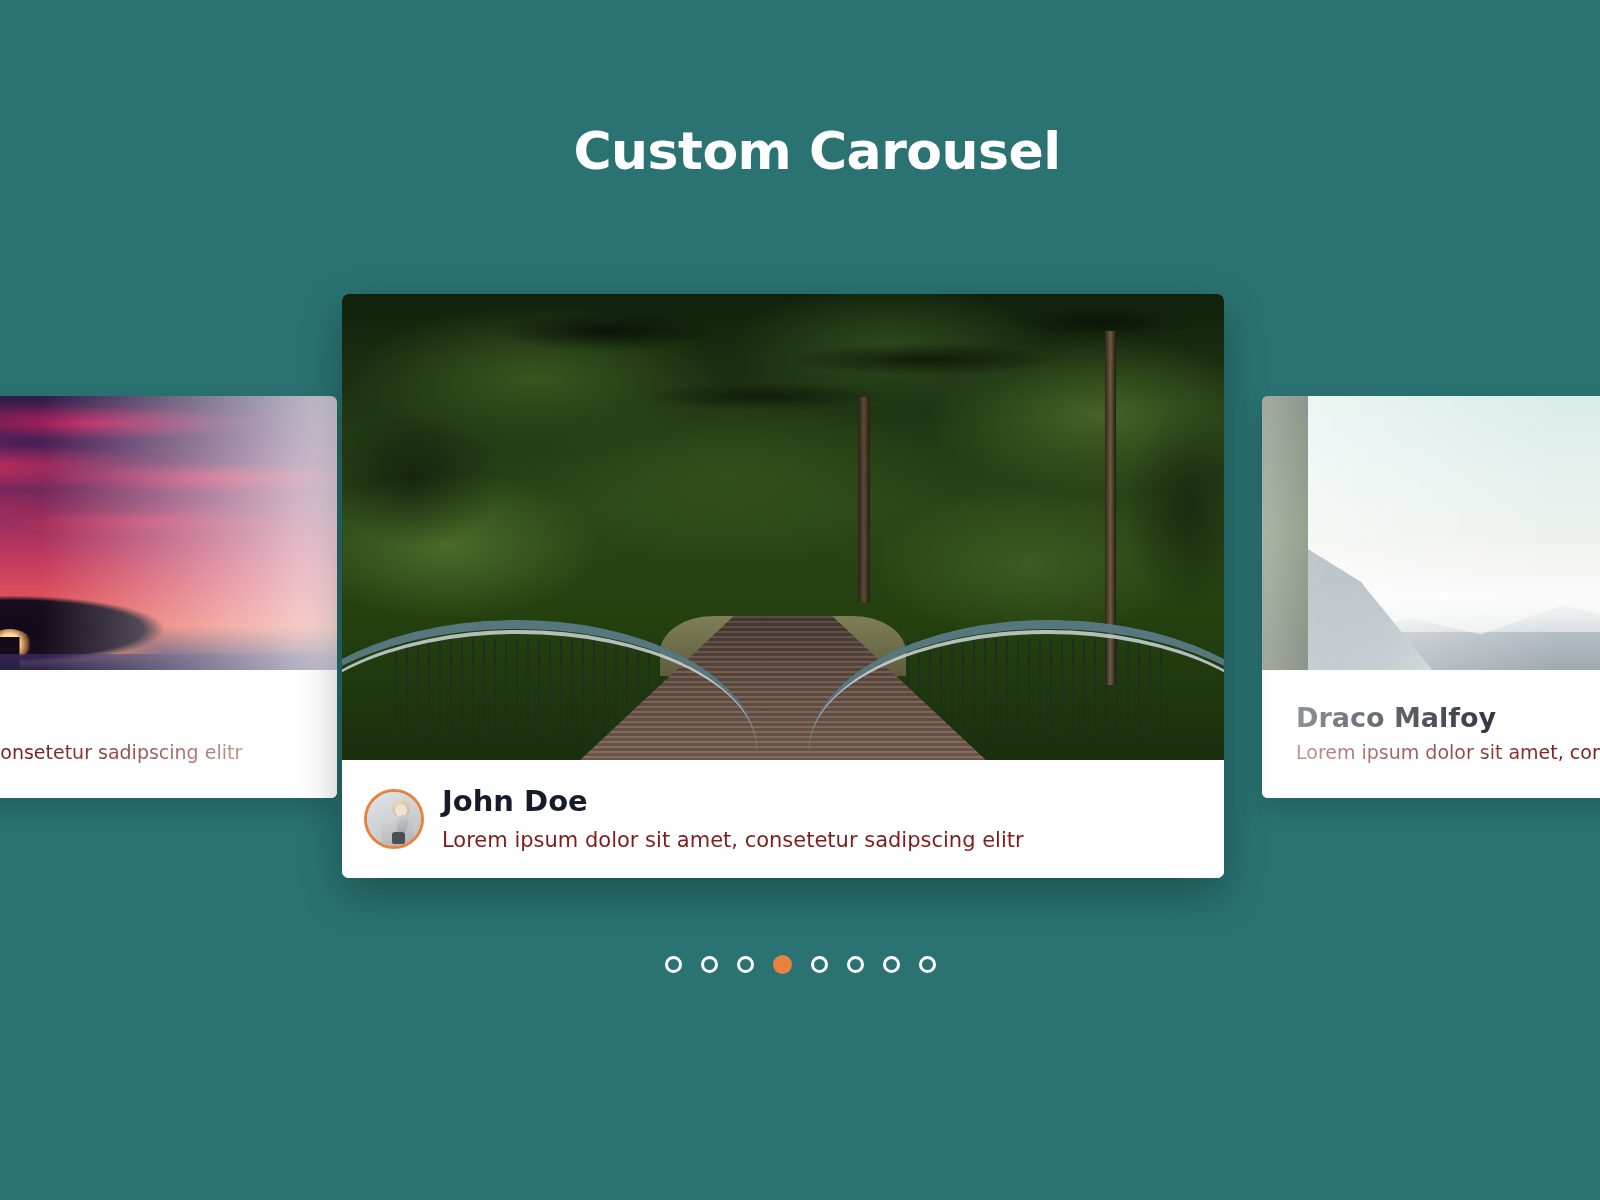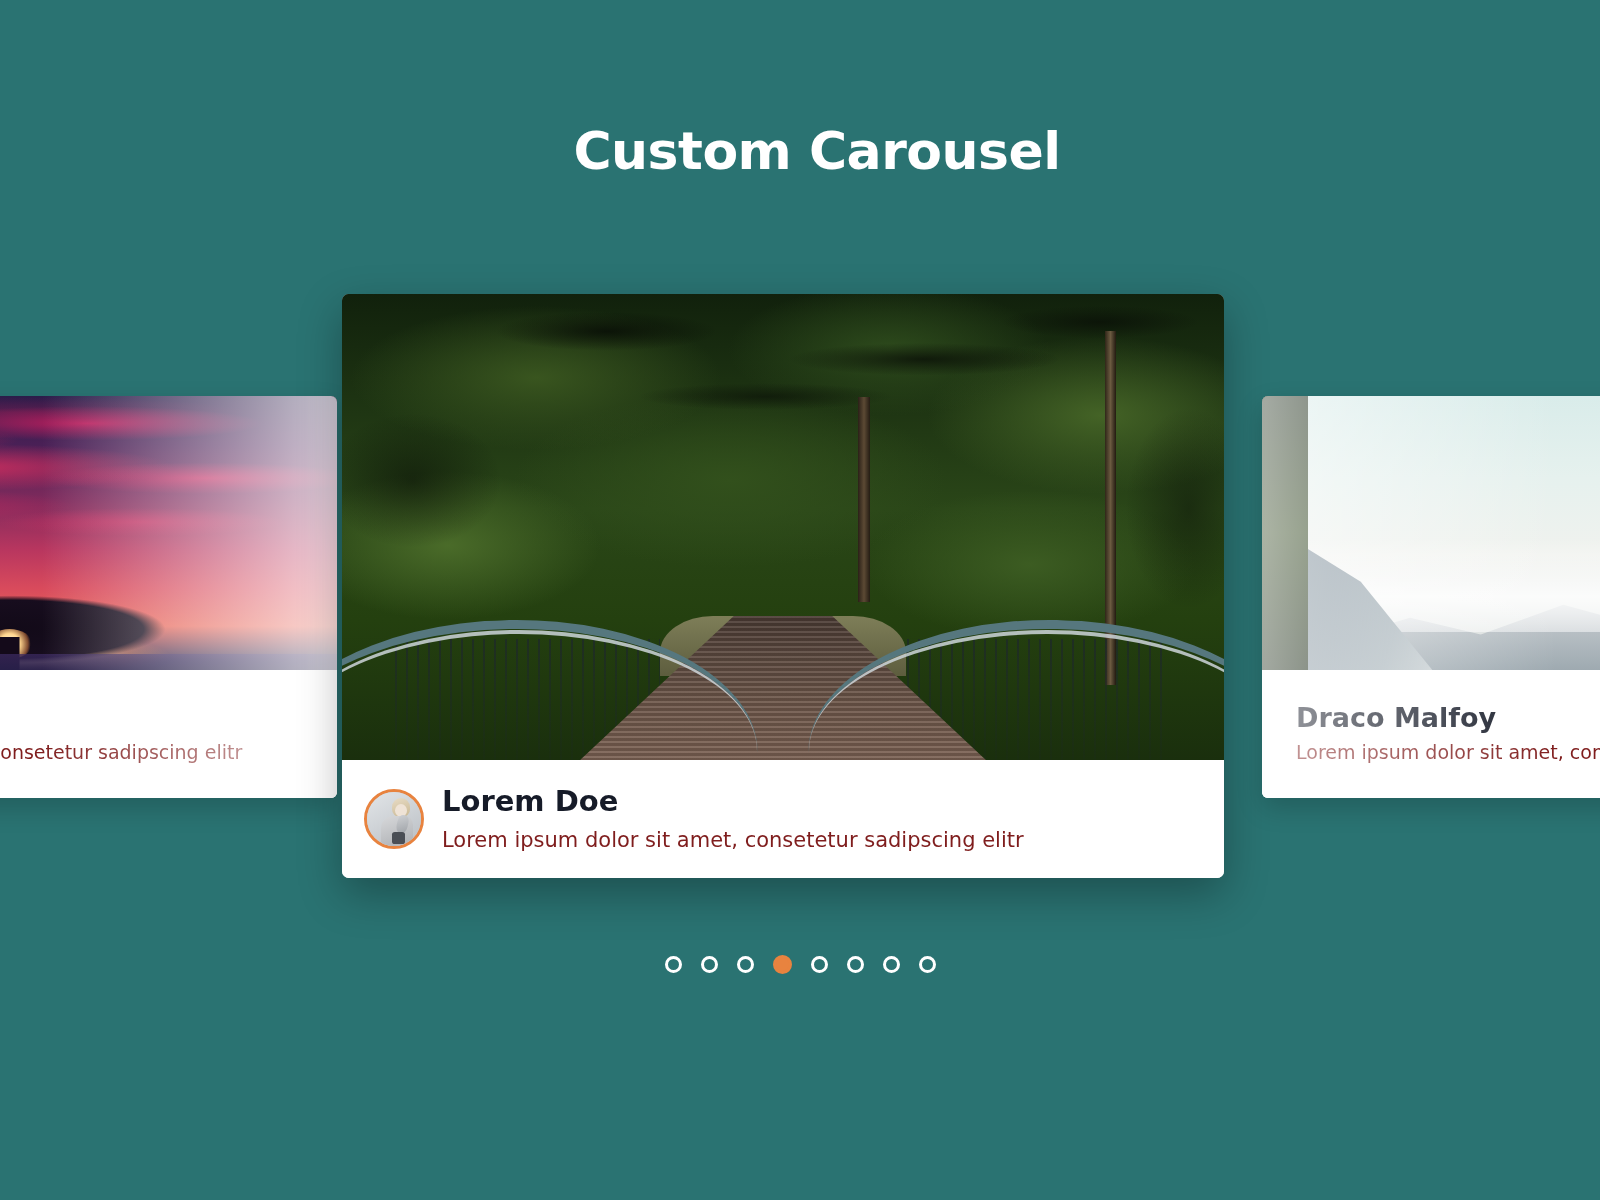--- a/index.html
+++ b/index.html
@@ -383,21 +383,21 @@
       <div class="avatar">
         <div class="art-portrait avatar-art">
           <div class="hair"></div>
           <div class="face"></div>
           <div class="body"></div>
           <div class="arm"></div>
           <div class="bag"></div>
         </div>
       </div>
       <div class="body-text">
-        <div class="person-name">Lorem Doe</div>
+        <div class="person-name">John Doe</div>
         <div class="person-desc">Lorem ipsum dolor sit amet, consetetur sadipscing elitr</div>
       </div>
     </div>
   </div>
 
 </div>
 
 <div class="dots">
     <span class="dot"></span>
     <span class="dot"></span>

